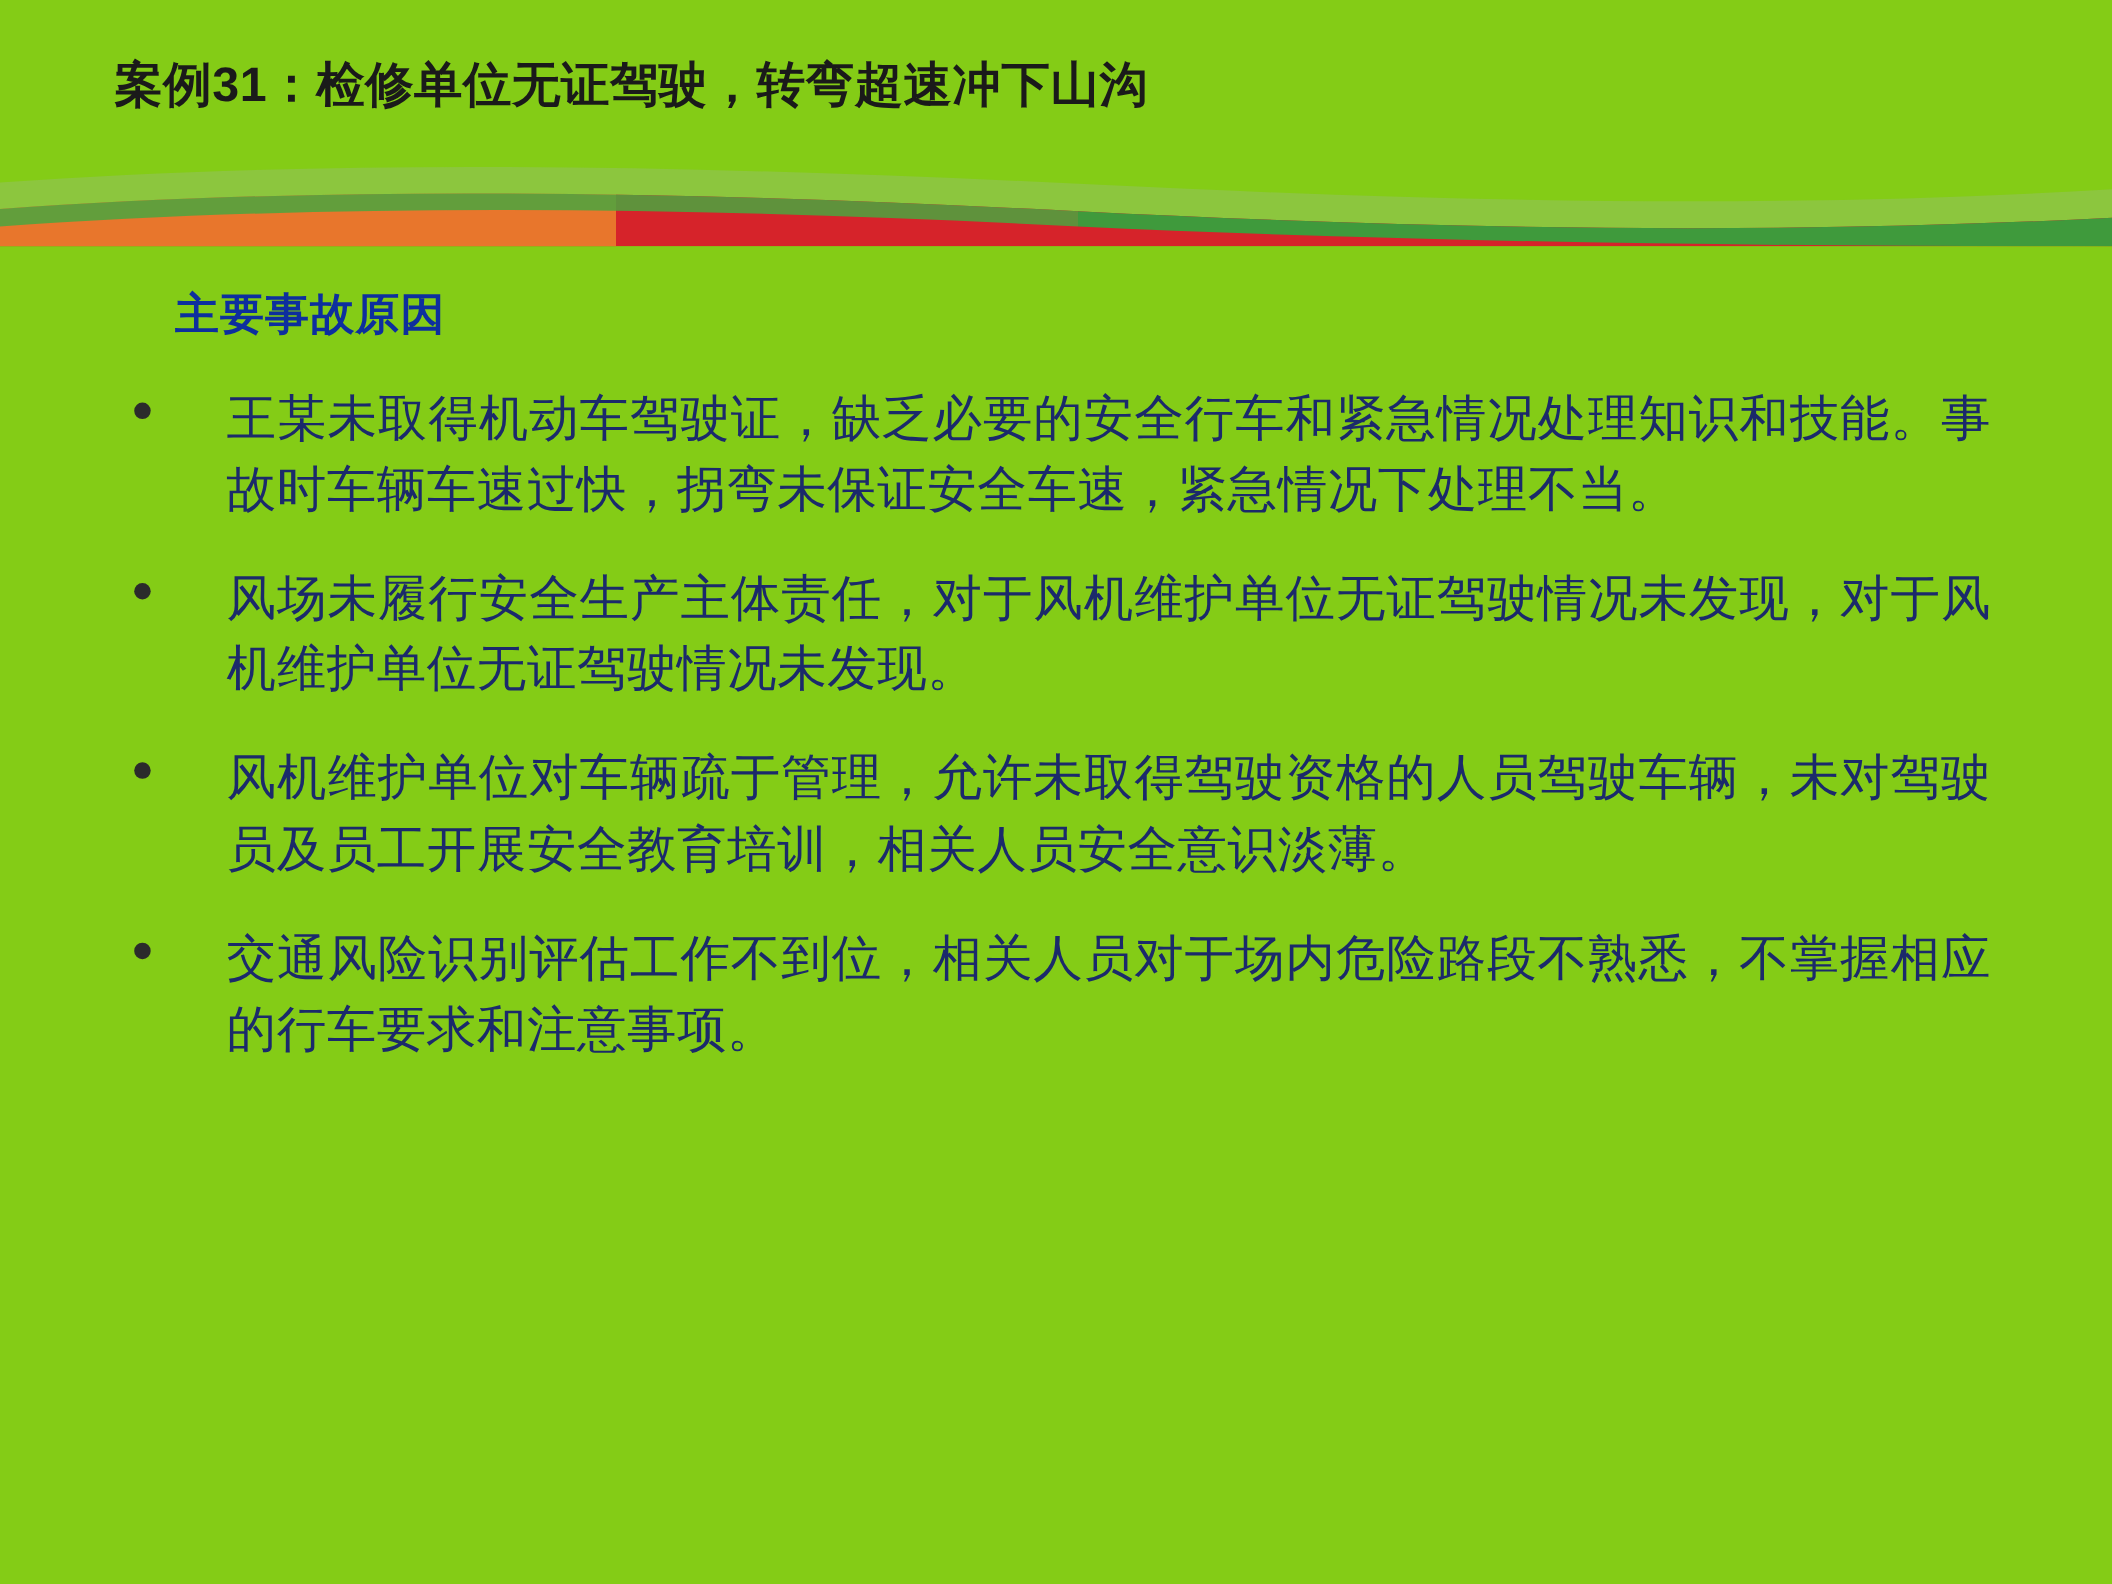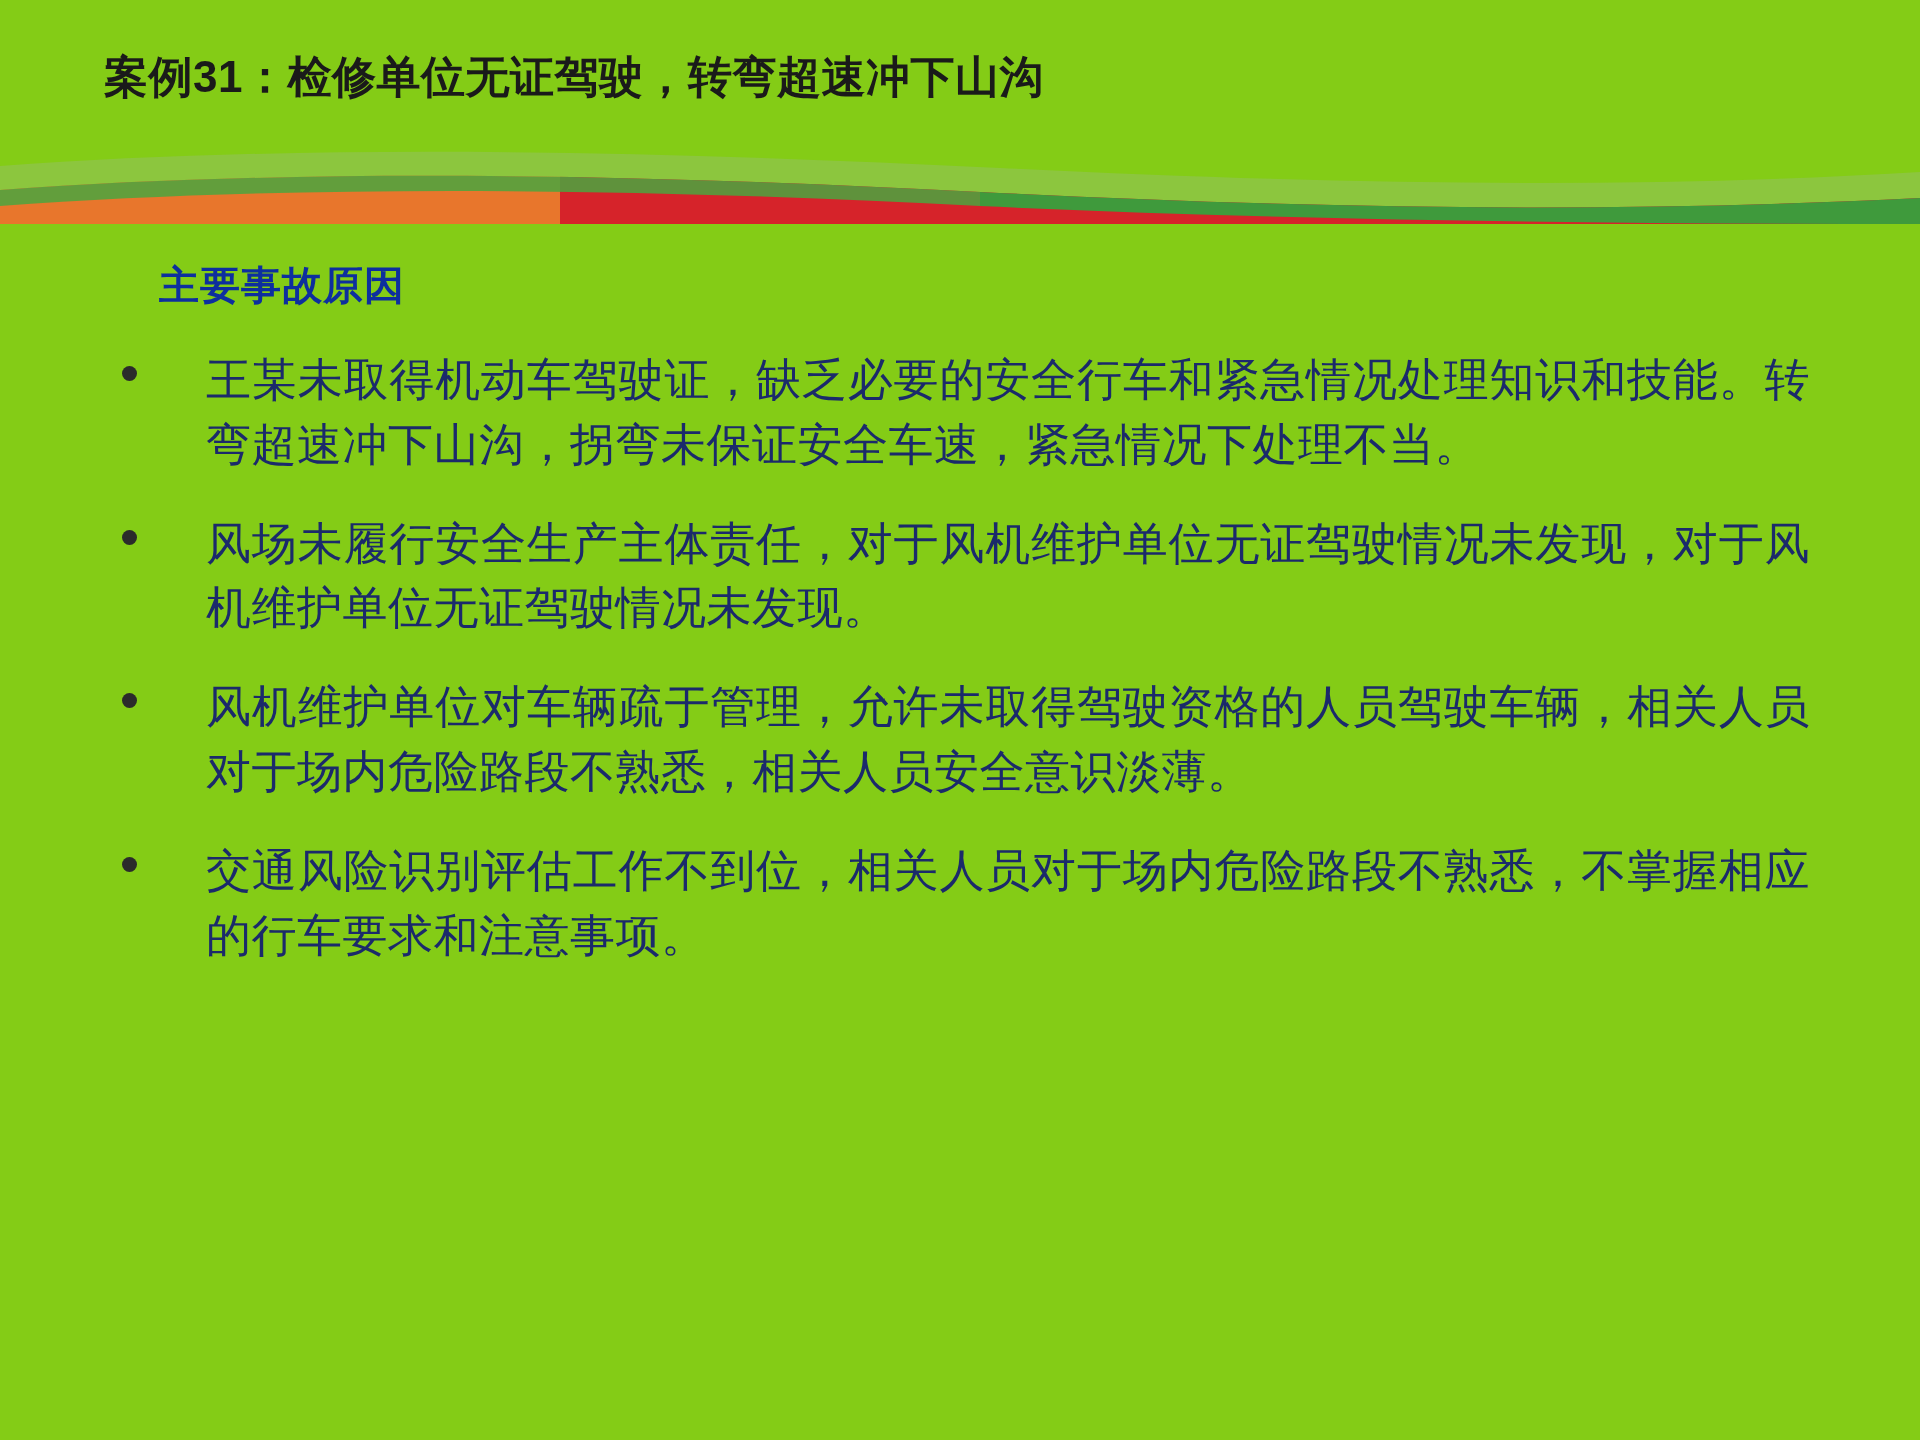--- a/index.html
+++ b/index.html
@@ -111,31 +111,31 @@
       <path d="M0,40 C300,18 640,24 980,42 L980,56 C640,38 300,34 0,56 Z" fill="#4aa63f" opacity="0.85"></path>
     </svg>
   </div>
 
   <div class="section-heading">主要事故原因</div>
 
   <div class="bullets">
 
     <div class="bullet-row">
       <div class="bullet-dot"><span class="dot"></span></div>
-      <div class="bullet-text">王某未取得机动车驾驶证，缺乏必要的安全行车和紧急情况处理知识和技能。转弯超速冲下山沟，拐弯未保证安全车速，紧急情况下处理不当。</div>
+      <div class="bullet-text">王某未取得机动车驾驶证，缺乏必要的安全行车和紧急情况处理知识和技能。事故时车辆车速过快，拐弯未保证安全车速，紧急情况下处理不当。</div>
     </div>
 
     <div class="bullet-row">
       <div class="bullet-dot"><span class="dot"></span></div>
       <div class="bullet-text">风场未履行安全生产主体责任，对于风机维护单位无证驾驶情况未发现，对于风机维护单位无证驾驶情况未发现。</div>
     </div>
 
     <div class="bullet-row">
       <div class="bullet-dot"><span class="dot"></span></div>
-      <div class="bullet-text">风机维护单位对车辆疏于管理，允许未取得驾驶资格的人员驾驶车辆，相关人员对于场内危险路段不熟悉，相关人员安全意识淡薄。</div>
+      <div class="bullet-text">风机维护单位对车辆疏于管理，允许未取得驾驶资格的人员驾驶车辆，未对驾驶员及员工开展安全教育培训，相关人员安全意识淡薄。</div>
     </div>
 
     <div class="bullet-row">
       <div class="bullet-dot"><span class="dot"></span></div>
       <div class="bullet-text">交通风险识别评估工作不到位，相关人员对于场内危险路段不熟悉，不掌握相应的行车要求和注意事项。</div>
     </div>
 
   </div>
 
 </div>

